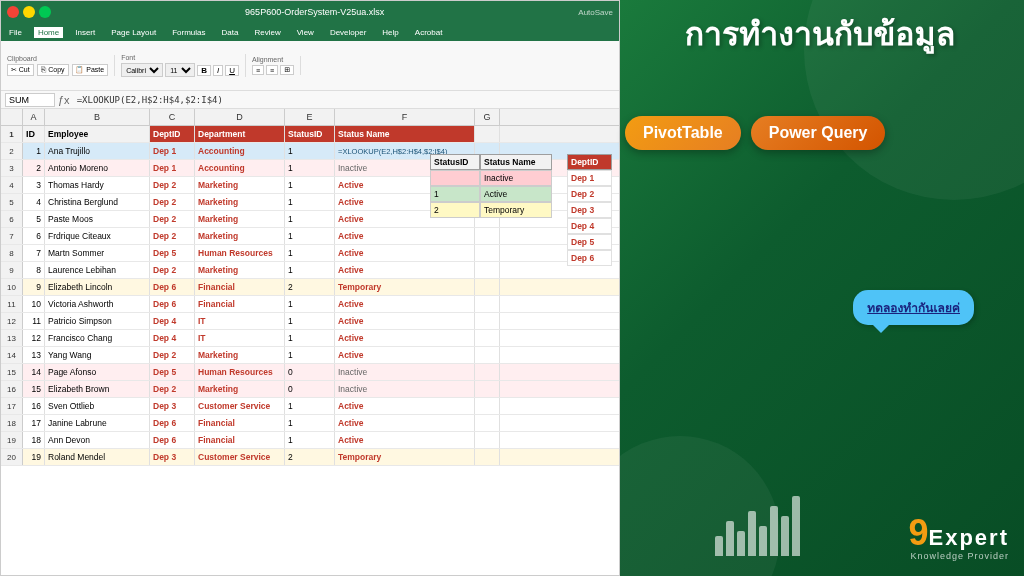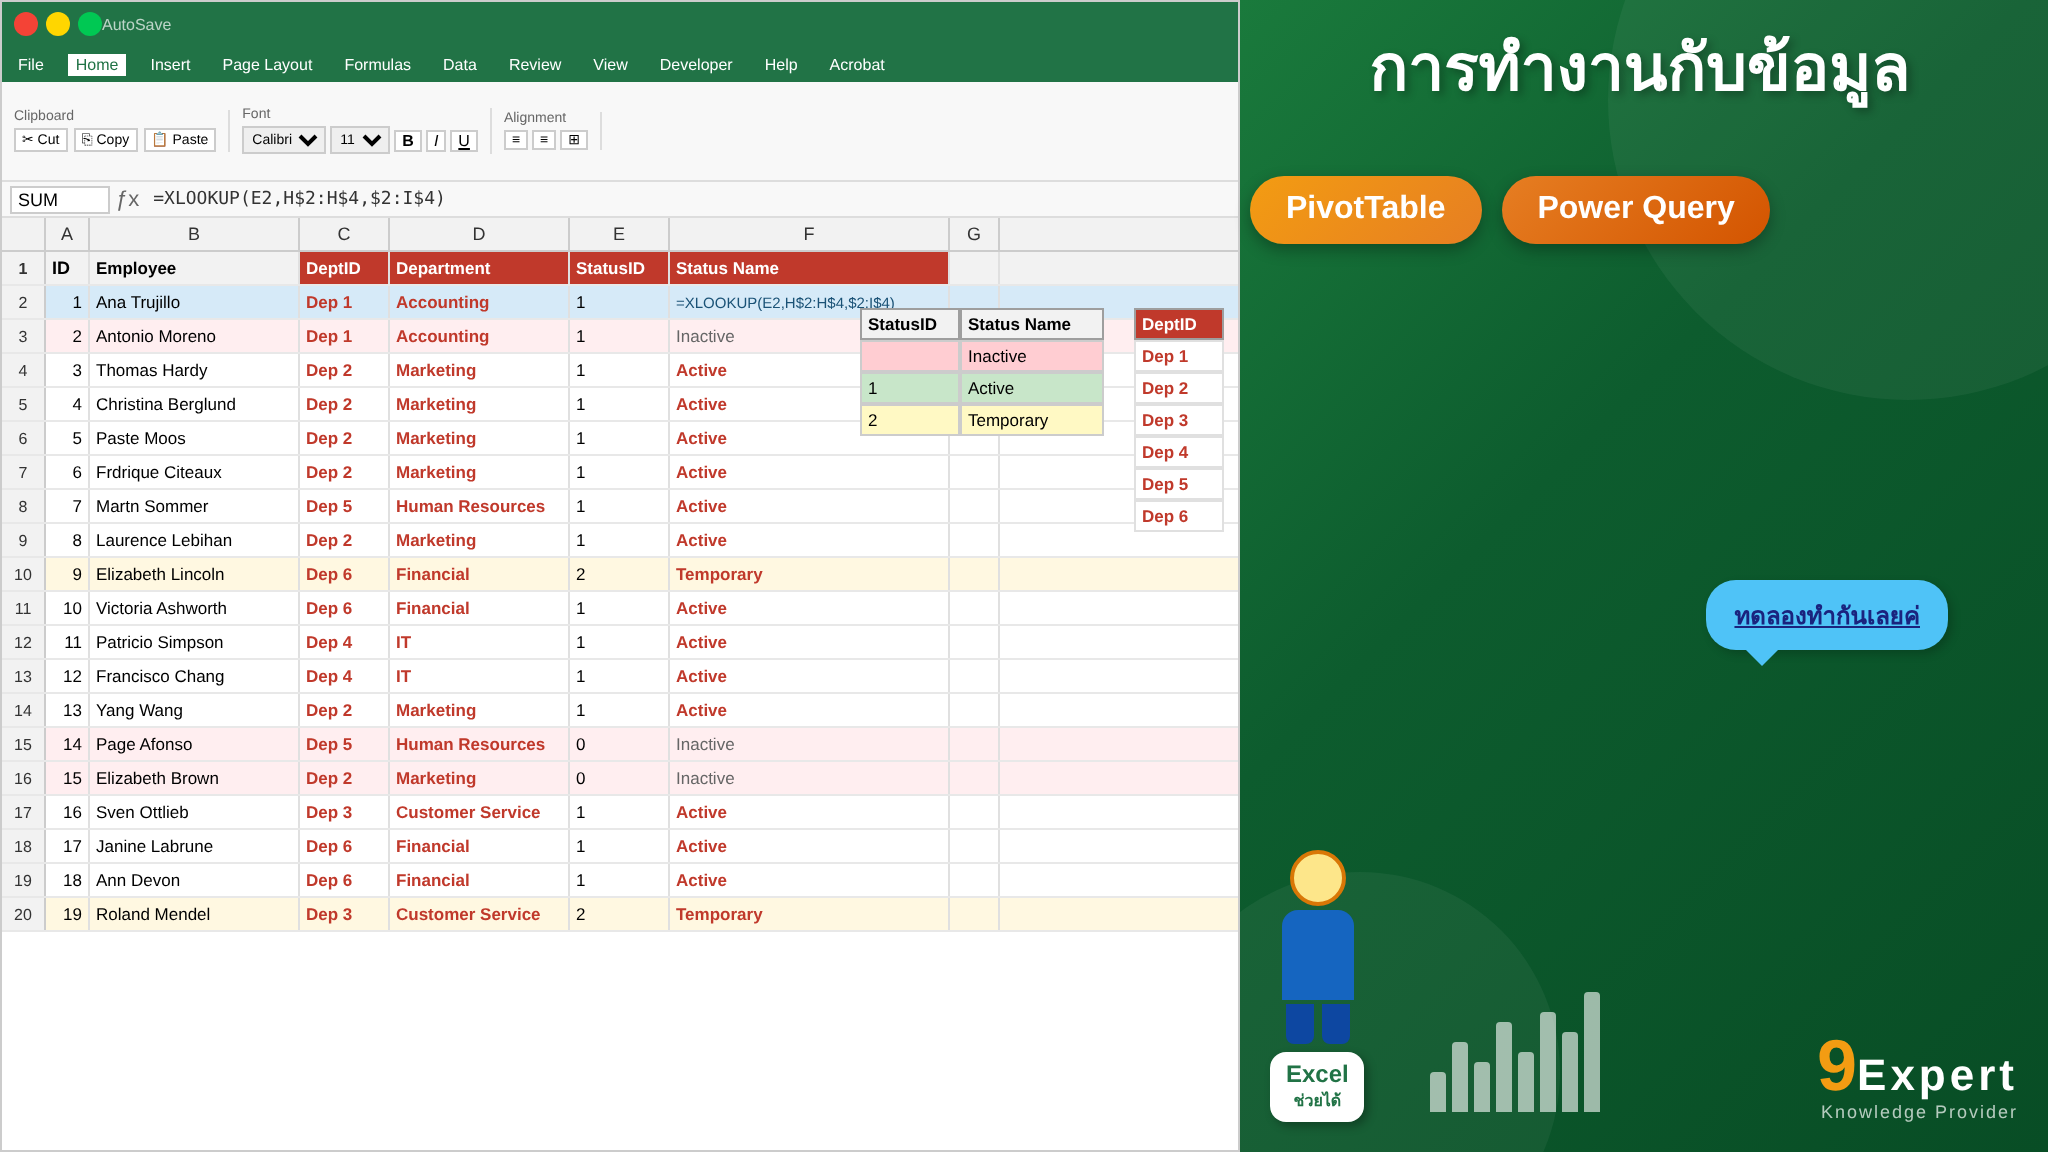--- a/index.html
+++ b/index.html
@@ -236,20 +236,21 @@
       gap: 10px;
     }
     .badge-btn {
       padding: 8px 18px;
       border-radius: 25px;
       font-size: 16px;
       font-weight: 800;
       cursor: pointer;
       border: none;
       box-shadow: 0 3px 8px rgba(0,0,0,0.3);
+      margin-top: 28px;
     }
     .badge-pivot {
       background: linear-gradient(135deg, #f39c12, #e67e22);
       color: white;
     }
     .badge-power {
       background: linear-gradient(135deg, #e67e22, #d35400);
       color: white;
     }
 
@@ -284,20 +285,21 @@
 <div class="main-container">
 
   <div class="excel-window">
 
     <div class="excel-titlebar">
       <div style="display:flex;gap:4px;align-items:center;">
         <span class="win-btn win-close"></span>
         <span class="win-btn win-min"></span>
         <span class="win-btn win-max"></span>
       </div>
+      <span class="excel-titlebar-text">965P600-OrderSystem-V25ua.xlsx</span>
       <span style="font-size:8px;color:rgba(255,255,255,0.7);">AutoSave</span>
     </div>
 
     <div class="excel-ribbon">
       <span class="ribbon-tab">File</span>
       <span class="ribbon-tab active">Home</span>
       <span class="ribbon-tab">Insert</span>
       <span class="ribbon-tab">Page Layout</span>
       <span class="ribbon-tab">Formulas</span>
       <span class="ribbon-tab">Data</span>
@@ -611,36 +613,20 @@
     <button class="badge-btn badge-power">Power Query</button>
   </div>
 
   <div style="position:absolute;top:290px;right:50px;z-index:10;">
     <div style="background:#4fc3f7;border-radius:15px;padding:8px 14px;font-size:12px;color:#1a237e;font-weight:700;box-shadow:2px 2px 5px rgba(0,0,0,0.2);position:relative;text-decoration:underline;">
       <span>ทดลองทำกันเลยค่</span>
       <div style="position:absolute;bottom:-8px;left:20px;width:0;height:0;border-left:8px solid transparent;border-right:8px solid transparent;border-top:8px solid #4fc3f7;"></div>
     </div>
   </div>
 
-  <div style="position:absolute;bottom:15px;left:635px;z-index:10;">
-
-    <div style="display:flex;flex-direction:column;align-items:center;">
-      <div style="width:28px;height:28px;background:#fde68a;border-radius:50%;border:2px solid #d97706;"></div>
-      <div style="width:36px;height:45px;background:#1565c0;border-radius:8px 8px 0 0;margin-top:2px;"></div>
-      <div style="display:flex;gap:4px;margin-top:2px;">
-        <div style="width:14px;height:20px;background:#0d47a1;border-radius:0 0 4px 4px;"></div>
-        <div style="width:14px;height:20px;background:#0d47a1;border-radius:0 0 4px 4px;"></div>
-      </div>
-    </div>
-
-    <div style="background:white;border-radius:8px;padding:4px 8px;font-size:12px;font-weight:900;box-shadow:2px 2px 5px rgba(0,0,0,0.3);margin-top:4px;">
-      <span style="color:#217346;">Excel</span>
-      <div style="font-size:8px;color:#217346;font-weight:700;text-align:center;">ช่วยได้</div>
-    </div>
-  </div>
 
   <div style="position:absolute;bottom:20px;left:715px;display:flex;align-items:flex-end;gap:3px;z-index:10;">
     <div style="width:8px;height:20px;background:rgba(255,255,255,0.6);border-radius:2px 2px 0 0;"></div>
     <div style="width:8px;height:35px;background:rgba(255,255,255,0.6);border-radius:2px 2px 0 0;"></div>
     <div style="width:8px;height:25px;background:rgba(255,255,255,0.6);border-radius:2px 2px 0 0;"></div>
     <div style="width:8px;height:45px;background:rgba(255,255,255,0.6);border-radius:2px 2px 0 0;"></div>
     <div style="width:8px;height:30px;background:rgba(255,255,255,0.6);border-radius:2px 2px 0 0;"></div>
     <div style="width:8px;height:50px;background:rgba(255,255,255,0.6);border-radius:2px 2px 0 0;"></div>
     <div style="width:8px;height:40px;background:rgba(255,255,255,0.6);border-radius:2px 2px 0 0;"></div>
     <div style="width:8px;height:60px;background:rgba(255,255,255,0.6);border-radius:2px 2px 0 0;"></div>

